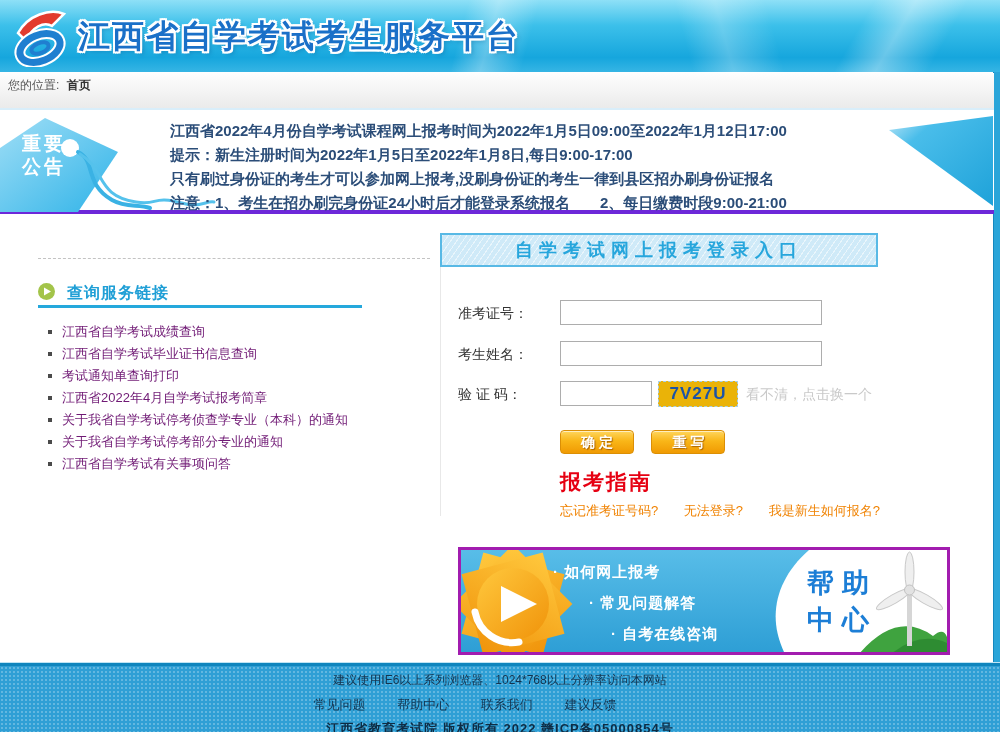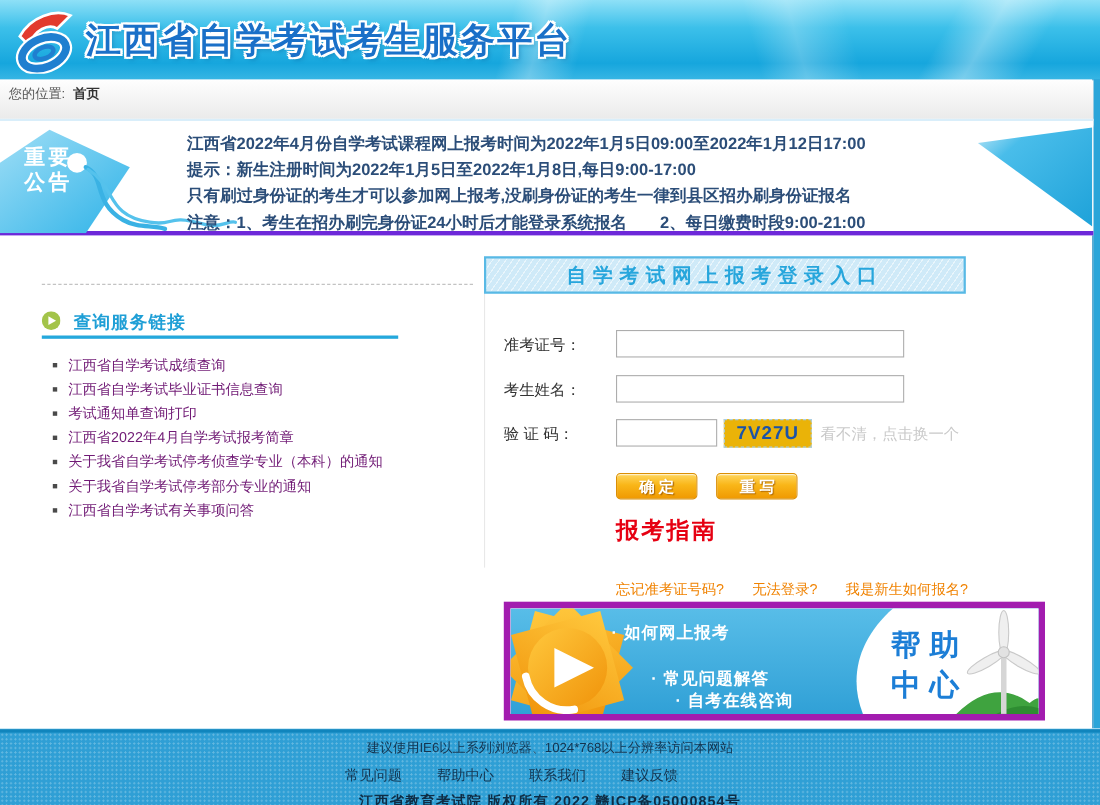--- a/index.html
+++ b/index.html
@@ -72,29 +72,29 @@
   .captcha-hint { position:absolute; left:288px; top:5px; font-size:14px; color:#c9c9c9; cursor:pointer; }
 
   .btn-row { position:absolute; left:560px; top:430px; }
   .orange-btn { display:inline-block; width:74px; height:24px; margin-right:13px;
     background:linear-gradient(180deg,#ffd65e,#f9b618 45%,#f09a02);
     border:1px solid #db8f05; border-radius:4px; color:#fff; font-weight:bold; font-size:14px;
     text-align:center; line-height:22px; cursor:pointer;
     text-shadow:1px 1px 1px rgba(160,90,0,.85); box-shadow:inset 0 1px 0 rgba(255,255,255,.6); }
   .guide-title { position:absolute; left:560px; top:468px; color:#e60012; font-weight:bold;
     font-size:21px; letter-spacing:2px; }
-  .guide-links { position:absolute; left:560px; top:527px; font-size:13px; color:#f08200; }
+  .guide-links { position:absolute; left:560px; top:502px; font-size:13px; color:#f08200; }
   .guide-links span { margin-right:22px; cursor:pointer; }
 
   
   .help-banner { position:absolute; left:458px; top:547px; width:492px; height:108px;
-    border:6px solid #a21caf; background:#fff; overflow:hidden; cursor:pointer; }
+    border:3px solid #a21caf; background:#fff; overflow:hidden; cursor:pointer; }
   .help-banner svg.banner-art { position:absolute; left:0; top:0; }
   .hb-item { position:absolute; color:#fff; font-size:15px; font-weight:bold; letter-spacing:1px; }
-  .hb-1 { left:92px; top:13px; } .hb-2 { left:128px; top:55px; } .hb-3 { left:150px; top:75px; }
+  .hb-1 { left:92px; top:13px; } .hb-2 { left:128px; top:44px; } .hb-3 { left:150px; top:75px; }
   .hb-title { position:absolute; left:346px; top:15px; color:#1c7ed6; font-size:27px;
     font-weight:bold; letter-spacing:8px; line-height:37px; }
 
   
   .site-footer { position:absolute; left:0; top:663px; width:1000px; height:69px;
     background-color:#2f9fd5;
     background-image:radial-gradient(rgba(255,255,255,.25) 1px, rgba(0,0,0,0) 1px);
     background-size:4px 4px;
     border-top:3px solid #1085bd; box-shadow:0 -1px 0 #bfe4f4; color:#14344f; }
   .f-line1 { margin-top:6px; text-align:center; font-size:12px; }

